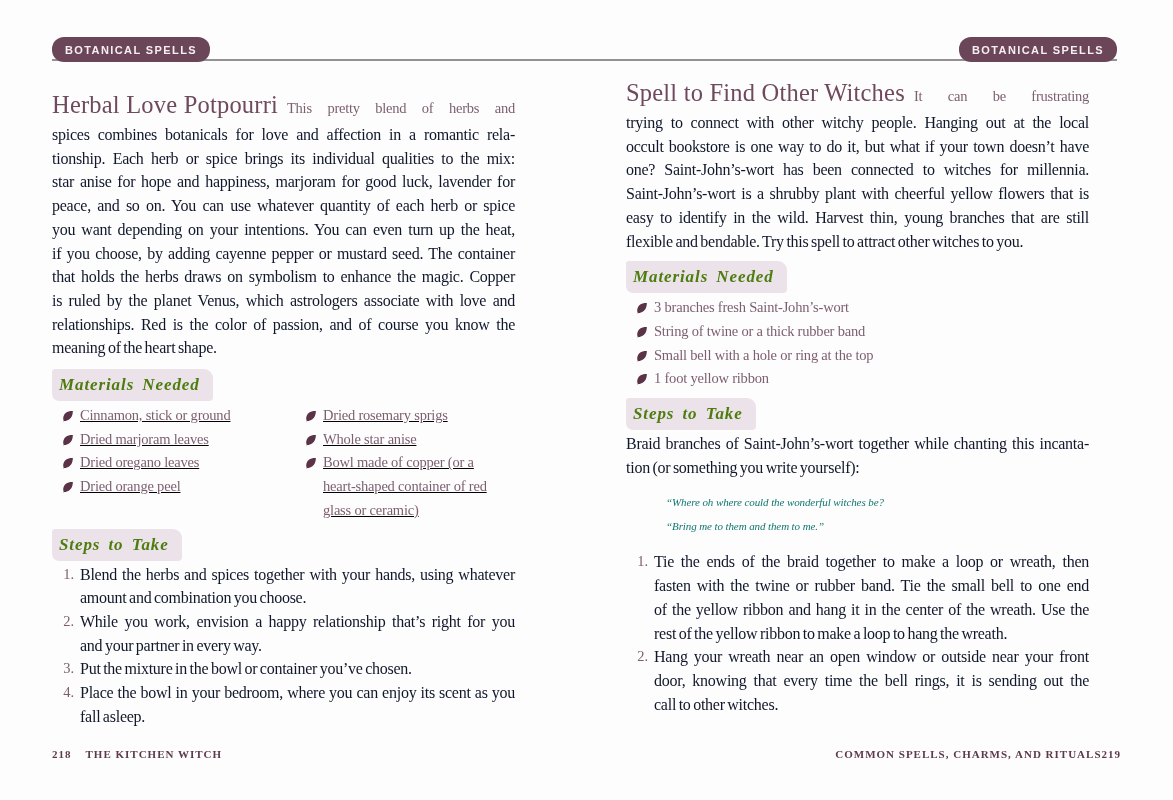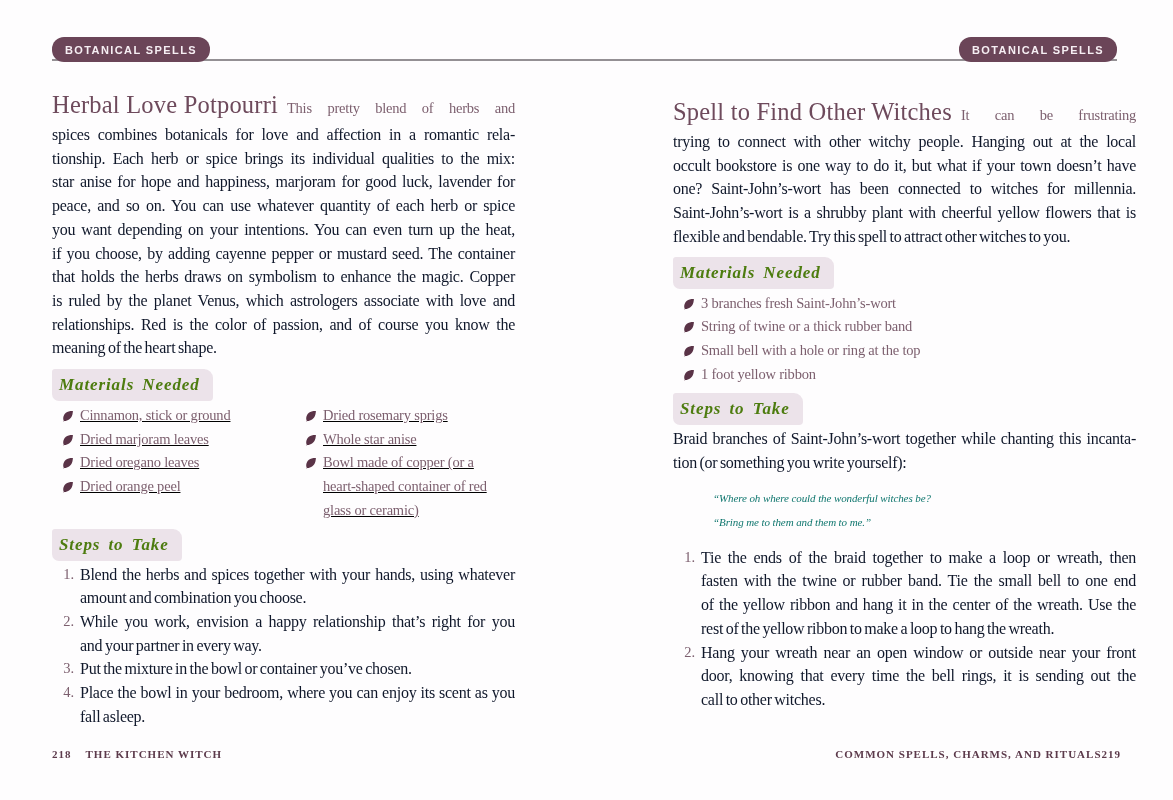--- a/index.html
+++ b/index.html
@@ -23,21 +23,21 @@
     font-weight: bold; font-size: 11px; letter-spacing: 1.4px;
     display: flex; align-items: center;
     padding: 0 13px; border-radius: 12px; z-index: 3;
   }
   .badge-left  { left: 52px; }
   .badge-right { right: 56px; }
 
   
   .page { position: absolute; top: 0; width: 463px; }
   .page-left  { left: 52px; margin-top: 12px; }
-  .page-right { left: 673px; margin-top: 19px; }
+  .page-right { left: 626px; }
 
   .title-line { display: flex; align-items: baseline; gap: 9px; margin-top: 78px; line-height: 30px; white-space: nowrap; }
   .spell-title { font-size: 24.5px; color: #6e4a5c; letter-spacing: 0.2px; }
   .runin { flex: 1; font-size: 14.5px; color: #7c5f6e; letter-spacing: -0.25px; word-spacing: -1.2px; text-align-last: justify; }
 
   .bodyl {
     font-size: 16px; color: #0f172a; line-height: 23.7px;
     letter-spacing: -0.25px; word-spacing: -1.2px;
     text-align: justify; text-align-last: justify;
   }
@@ -220,20 +220,21 @@
 
   <div class="title-line">
     <span class="spell-title">Spell to Find Other Witches</span>
     <span class="runin">It can be frustrating</span>
   </div>
 
   <div class="bodyl">trying to connect with other witchy people. Hanging out at the local</div>
   <div class="bodyl">occult bookstore is one way to do it, but what if your town doesn’t have</div>
   <div class="bodyl">one? Saint-John’s-wort has been connected to witches for millennia.</div>
   <div class="bodyl">Saint-John’s-wort is a shrubby plant with cheerful yellow flowers that is</div>
+  <div class="bodyl">easy to identify in the wild. Harvest thin, young branches that are still</div>
   <div class="bodyl last">flexible and bendable. Try this spell to attract other witches to you.</div>
 
   <div class="head-wrap mh-r">
     <span class="sec-head">Materials Needed</span>
   </div>
 
   <div class="bl-r">
     <div class="bullet">
       <svg class="leaf" width="12" height="12" viewBox="0 0 12 12">
           <path d="M10.9 1.1 C5.2 0.9 1.7 3.5 1.2 8.1 C1.1 9.2 1.3 10.1 1.8 10.6 L0.9 11.6 L2.6 11.0 C3.2 11.2 4.0 11.0 4.8 10.5 C8.8 9.6 10.7 6.1 10.9 1.1 Z" fill="#5a3347"></path>

